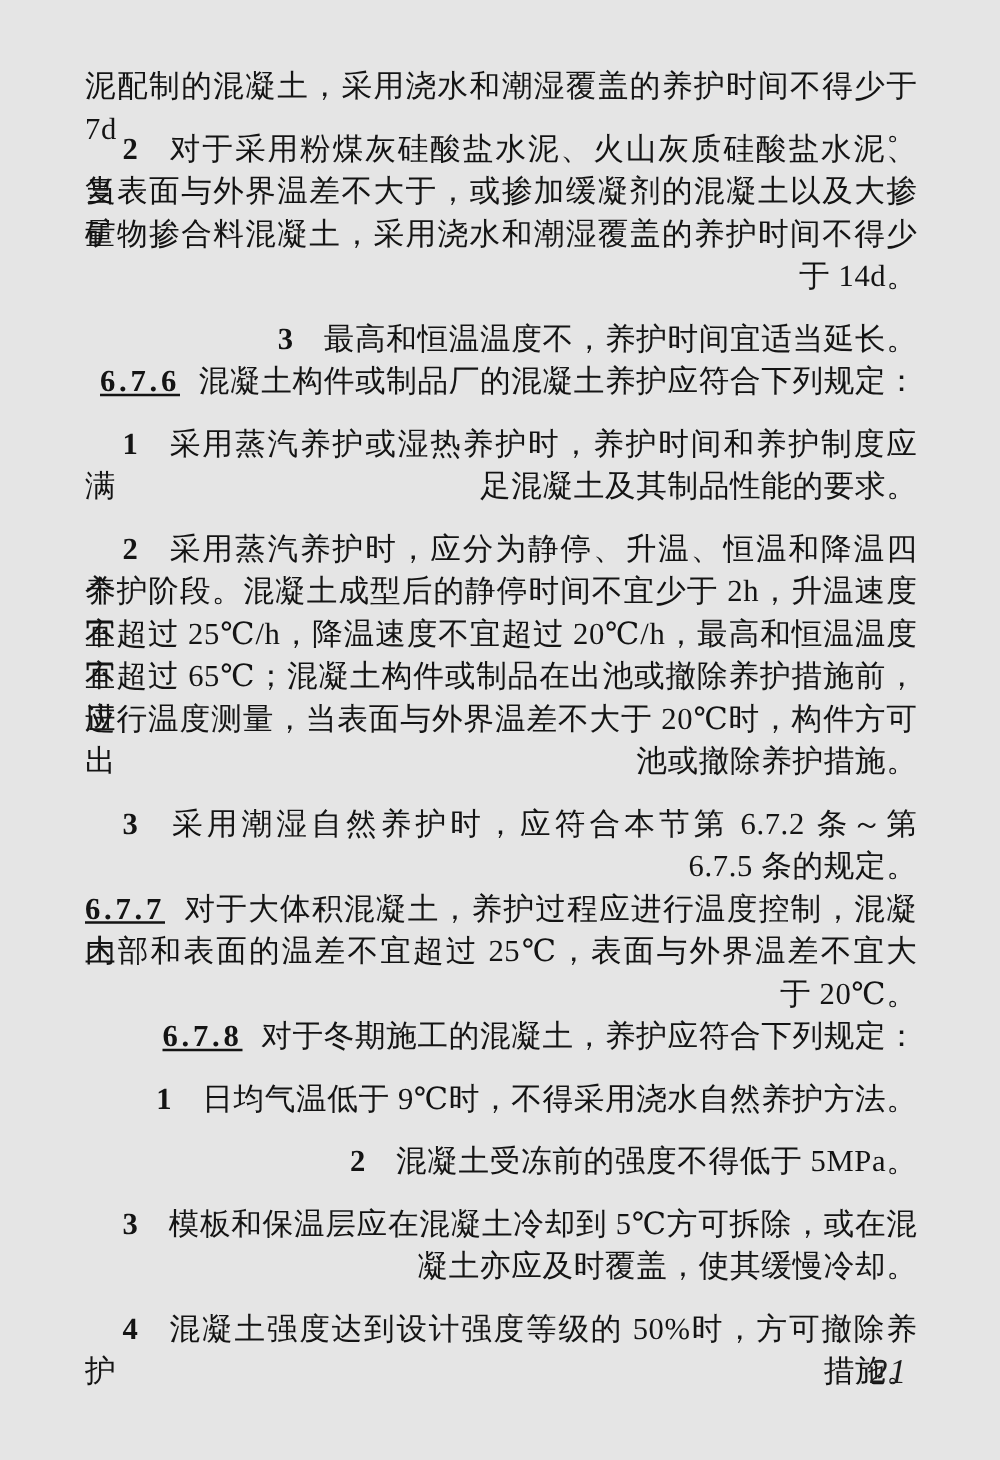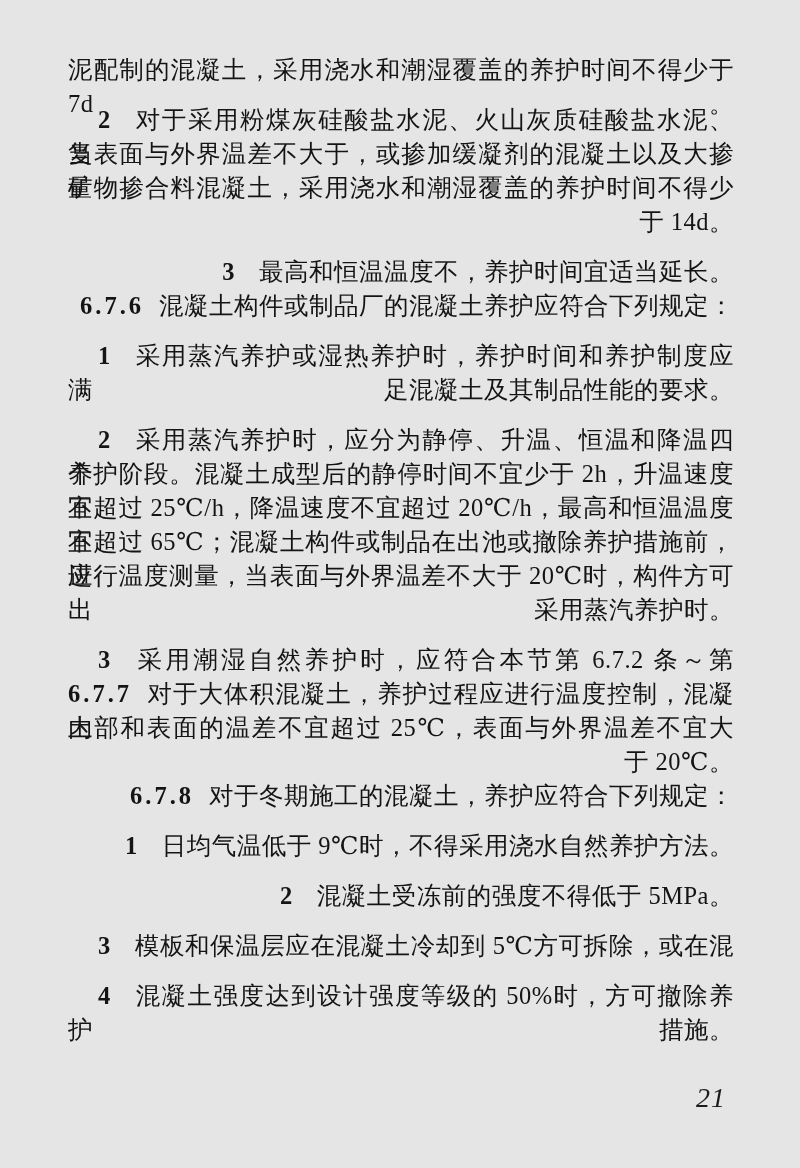--- a/index.html
+++ b/index.html
@@ -41,20 +41,21 @@
   }
   .prefix {
     font-weight: 700;
   }
   .line.item .prefix {
     margin-right: 24px;
   }
   .line.section .prefix {
     margin-right: 15px;
     letter-spacing: 3px;
+    text-decoration: underline;
   }
   .page-number {
     position: absolute;
     left: 696px;
     top: 1082px;
     font-size: 28px;
     font-style: italic;
     color: #1c1c1c;
     letter-spacing: 1px;
   }
@@ -71,26 +72,28 @@
       <div class="line body"><span>于 14d。</span></div>
       <div class="line item"><span class="prefix">3</span><span>最高和恒温温度不，养护时间宜适当延长。</span></div>
       <div class="line section"><span class="prefix">6.7.6</span><span>混凝土构件或制品厂的混凝土养护应符合下列规定：</span></div>
       <div class="line item fill"><span class="prefix">1</span><span>采用蒸汽养护或湿热养护时，养护时间和养护制度应满</span></div>
       <div class="line body"><span>足混凝土及其制品性能的要求。</span></div>
       <div class="line item fill"><span class="prefix">2</span><span>采用蒸汽养护时，应分为静停、升温、恒温和降温四个</span></div>
       <div class="line body fill"><span>养护阶段。混凝土成型后的静停时间不宜少于 2h，升温速度不</span></div>
       <div class="line body fill"><span>宜超过 25℃/h，降温速度不宜超过 20℃/h，最高和恒温温度不</span></div>
       <div class="line body fill"><span>宜超过 65℃；混凝土构件或制品在出池或撤除养护措施前，应</span></div>
       <div class="line body fill"><span>进行温度测量，当表面与外界温差不大于 20℃时，构件方可出</span></div>
-      <div class="line body"><span>采用蒸汽养护时。</span></div>
+      <div class="line body"><span>池或撤除养护措施。</span></div>
       <div class="line item fill"><span class="prefix">3</span><span>采用潮湿自然养护时，应符合本节第 6.7.2 条～第</span></div>
+      <div class="line body"><span>6.7.5 条的规定。</span></div>
       <div class="line section fill"><span class="prefix">6.7.7</span><span>对于大体积混凝土，养护过程应进行温度控制，混凝土</span></div>
       <div class="line body fill"><span>内部和表面的温差不宜超过 25℃，表面与外界温差不宜大</span></div>
       <div class="line body"><span>于 20℃。</span></div>
       <div class="line section"><span class="prefix">6.7.8</span><span>对于冬期施工的混凝土，养护应符合下列规定：</span></div>
       <div class="line item"><span class="prefix">1</span><span>日均气温低于 9℃时，不得采用浇水自然养护方法。</span></div>
       <div class="line item"><span class="prefix">2</span><span>混凝土受冻前的强度不得低于 5MPa。</span></div>
       <div class="line item fill"><span class="prefix">3</span><span>模板和保温层应在混凝土冷却到 5℃方可拆除，或在混</span></div>
+      <div class="line body"><span>凝土亦应及时覆盖，使其缓慢冷却。</span></div>
       <div class="line item fill"><span class="prefix">4</span><span>混凝土强度达到设计强度等级的 50%时，方可撤除养护</span></div>
       <div class="line body"><span>措施。</span></div>
     </div>
   <div class="page-number">21</div>
 </div>
 
 </body></html>

